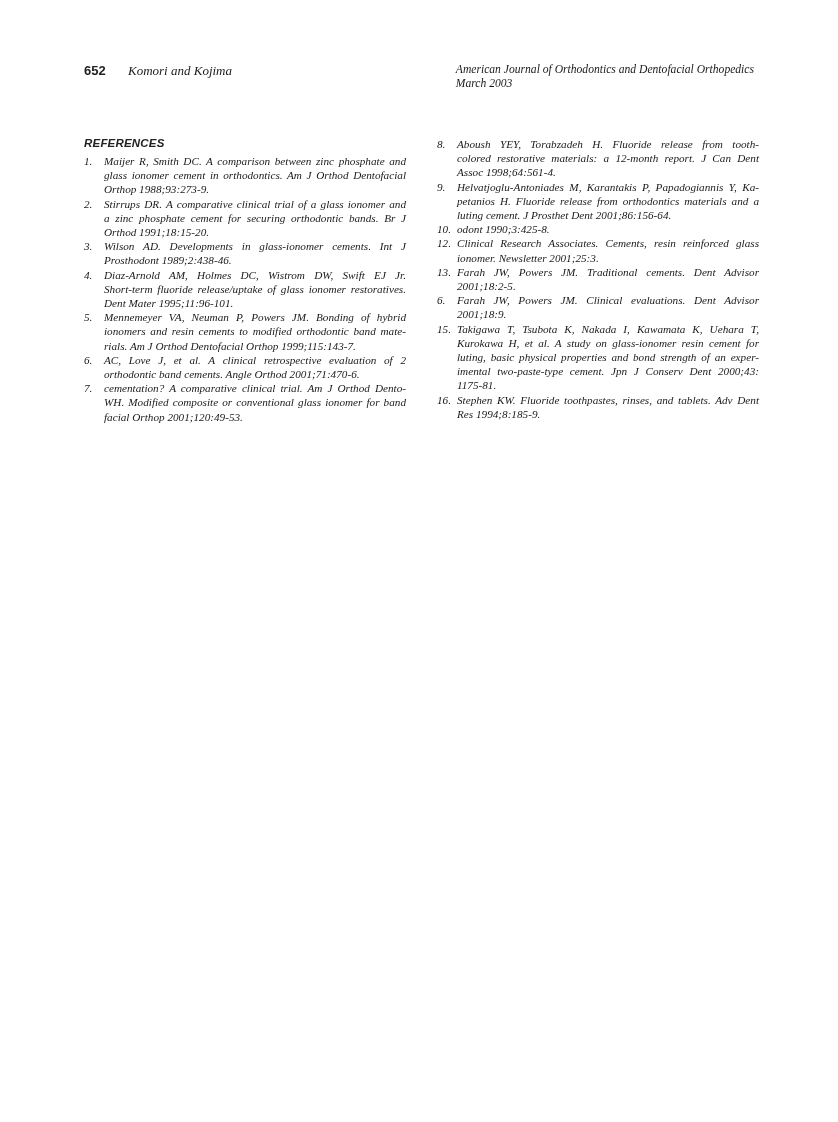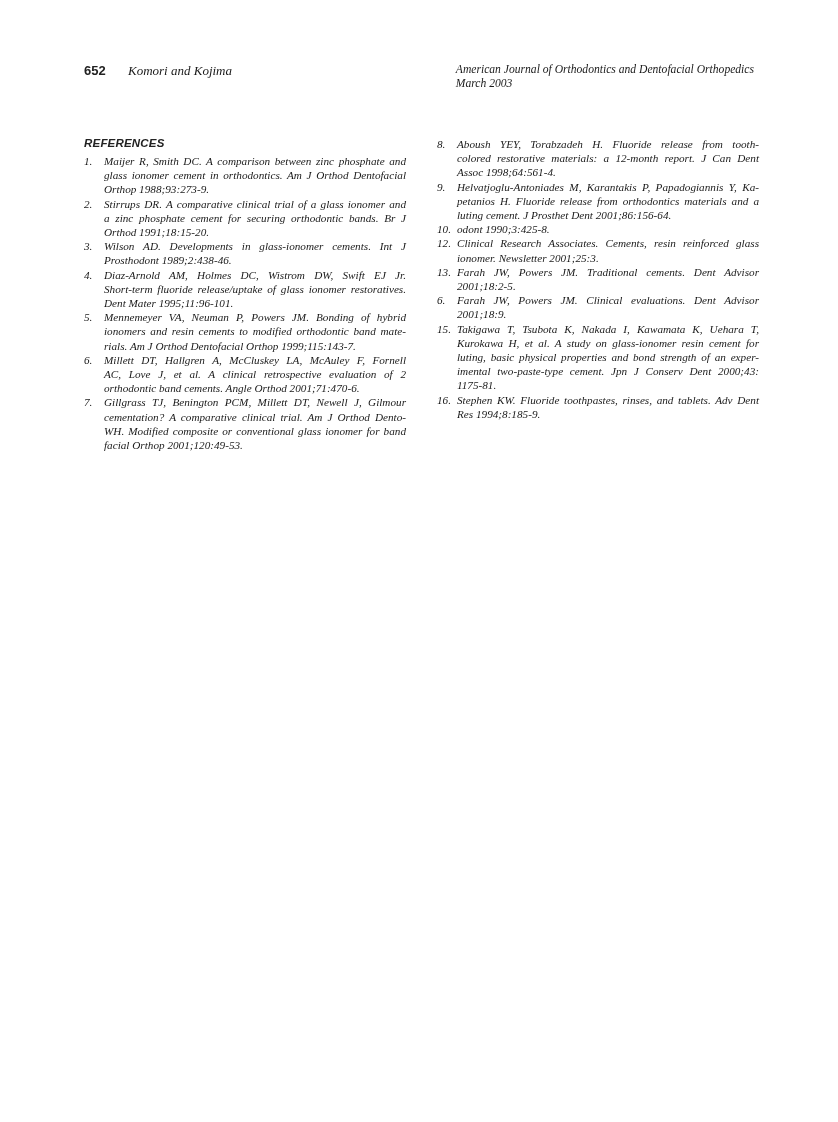--- a/index.html
+++ b/index.html
@@ -80,27 +80,25 @@
         <span class="line last">Dent Mater 1995;11:96-101.</span>
       </li>
       <li class="ref">
         <span class="num">5.</span>
         <span class="line">Mennemeyer VA, Neuman P, Powers JM. Bonding of hybrid</span>
         <span class="line">ionomers and resin cements to modified orthodontic band mate-</span>
         <span class="line last">rials. Am J Orthod Dentofacial Orthop 1999;115:143-7.</span>
       </li>
       <li class="ref">
         <span class="num">6.</span>
-        <span class="line">Millett DT, Hallgren A, McCluskey LA, McAuley F, Fornell</span>
         <span class="line">AC, Love J, et al. A clinical retrospective evaluation of 2</span>
         <span class="line last">orthodontic band cements. Angle Orthod 2001;71:470-6.</span>
       </li>
       <li class="ref">
         <span class="num">7.</span>
-        <span class="line">Gillgrass TJ, Benington PCM, Millett DT, Newell J, Gilmour</span>
         <span class="line">cementation? A comparative clinical trial. Am J Orthod Dento-</span>
         <span class="line">WH. Modified composite or conventional glass ionomer for band</span>
         <span class="line last">facial Orthop 2001;120:49-53.</span>
       </li>
     </ol>
 </div>
 
 <div class="col col-right">
   <ol id="list-right">
       <li class="ref">

